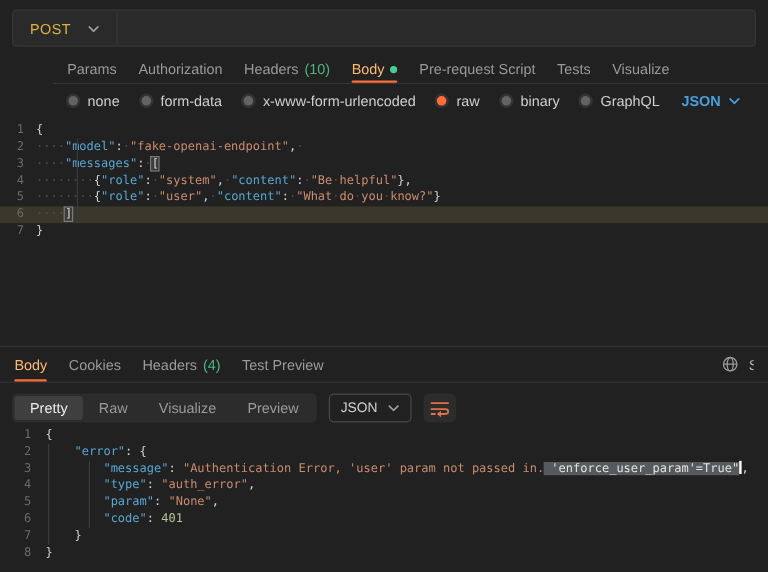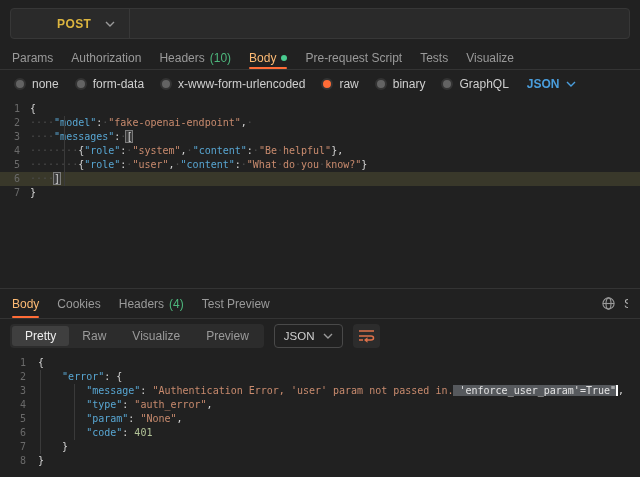--- a/index.html
+++ b/index.html
@@ -12,37 +12,37 @@
   }
   .app { width:640px; height:477px; display:flex; flex-direction:column; }
 
   
   .url-row { padding:8px 10px; height:47px; flex:none; }
   .url-bar {
     height:31px; display:flex; align-items:center;
     background:#2a2a2a; border:1px solid #373737; border-radius:4px;
   }
   .method-select { display:flex; align-items:center; gap:14px; padding:0 14px; cursor:pointer; height:100%; }
-  .method { color: var(--method, #dcb53f); font-weight:bold; font-size:12px; letter-spacing:.4px;margin-left:32px; }
+  .method { color: var(--method, #dcb53f); font-weight:normal; font-size:12px; letter-spacing:.4px; }
   .divider-v { width:1px; height:100%; background:#383838; }
   .url-input { padding:0 14px; font-size:12px; color:var(--url, #d0d0d0); letter-spacing:.1px; }
 
   
-  .tabs-row { display:flex; align-items:stretch; padding:0 12px; border-bottom:1px solid #343434; flex:none; }
+  .tabs-row { display:flex; align-items:stretch; padding:0 12px; border-bottom:1px solid #343434; flex:none;margin-left:44px; }
   .req-tabs { height:23px; }
   .tab { position:relative; display:flex; align-items:center; gap:5px; margin-right:18px;
          font-size:12px; color:var(--muted, #9a9a9a); cursor:pointer; white-space:nowrap; }
   .tab.active { color:#fdba74; }
   .tab.active::after { content:""; position:absolute; left:0; right:0; bottom:0; height:2px;
          background:var(--accent, #ff6c37); border-radius:1px; }
   .tab .count { color:var(--count, #4db67c); }
   .tab .dot { width:6px; height:6px; border-radius:50%; background:var(--dot, #49cc90); }
 
   
-  .body-type-row { height:28px; display:flex; align-items:center; padding:0 14px; gap:16px; flex:none; }
+  .body-type-row { height:28px; display:flex; align-items:center; padding:0 14px; gap:16px; flex:none;margin-left:41px; }
   .radio-opt { display:flex; align-items:center; gap:6px; font-size:12px; color:#cfcfcf; cursor:pointer; }
   .radio { width:12px; height:12px; border-radius:50%; background:#636363; border:2px solid #333333; flex:none; }
   .radio.selected { background:var(--accent, #ff6c37); }
   .format-inline { display:flex; align-items:center; gap:6px; color:var(--format, #4a9edd);
          font-size:12px; font-weight:bold; cursor:pointer; margin-left:2px; }
 
   
   .editor { position:relative; font-family:"DejaVu Sans Mono", monospace; font-size:10px;
             line-height:14px; padding-top:4px; overflow:hidden; }
   .editor.request { height:191px; border-bottom:1px solid #343434; flex:none; }
@@ -66,21 +66,21 @@
   .g-res-0 { left:40px; top:18px; height:84px; }
   .g-res-1 { left:74px; top:32px; height:56px; }
 
   
   .resp-tabs-row { height:30px; display:flex; align-items:stretch; justify-content:space-between;
                    padding:0 12px; border-bottom:1px solid #343434; flex:none; }
   .resp-tabs { display:flex; align-items:stretch; }
   .resp-right { display:flex; align-items:center; gap:8px; }
   .clip-text { display:inline-block; width:4px; overflow:hidden; color:#b5b5b5; font-size:12px; }
 
-  .resp-toolbar { height:33px; display:flex; align-items:center; padding:0 10px; gap:10px; flex:none; }
+  .resp-toolbar { height:33px; display:flex; align-items:flex-end; padding:0 10px; gap:10px; flex:none; }
   .segmented { display:flex; align-items:center; background:#2c2c2c; border-radius:4px; padding:2px; height:24px; }
   .seg { padding:3px 13px; font-size:12px; color:var(--muted, #9a9a9a); border-radius:3px; cursor:pointer; }
   .seg.active { background:#3f3f3f; color:#ededed; }
   .format-box { display:flex; align-items:center; gap:8px; border:1px solid #494949; border-radius:4px;
                 padding:3px 9px; font-size:11.5px; color:#d0d0d0; cursor:pointer; height:24px; }
   .wrap-btn { width:27px; height:24px; background:#2c2c2c; border-radius:4px; display:flex;
               align-items:center; justify-content:center; cursor:pointer; }
   svg { display:block; }
 </style>
 </head>

